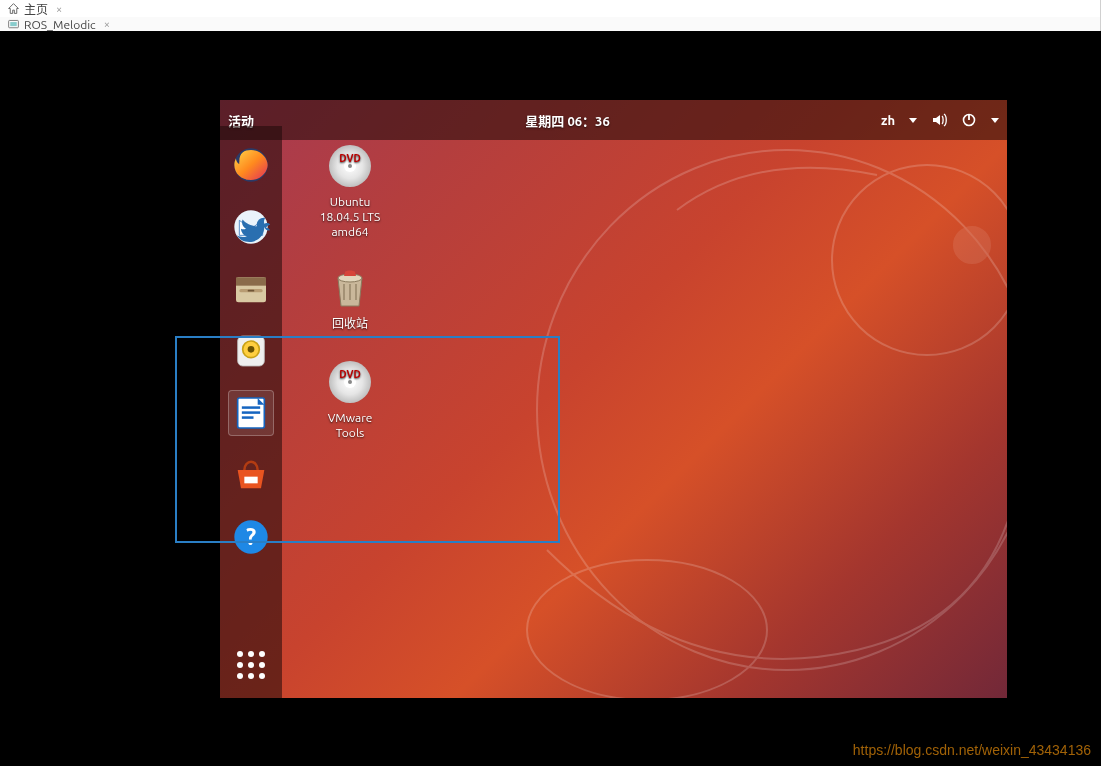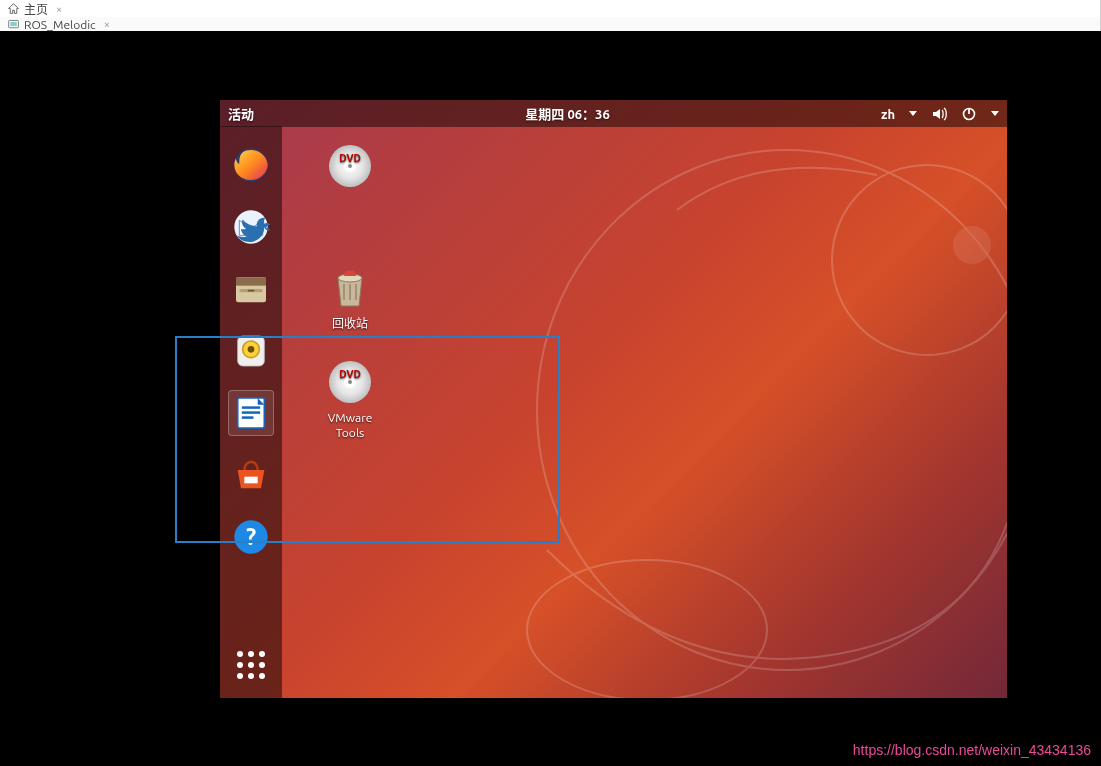--- a/index.html
+++ b/index.html
@@ -62,21 +62,21 @@
     right: -60px; top: 30px;
     width: 640px; height: 600px;
     opacity: 0.18;
     pointer-events: none;
   }
 
   
   .topbar {
     position: absolute;
     top: 0; left: 0; right: 0;
-    height: 27px;
+    height: 40px;
     background: rgba(30,10,10,0.55);
     color: #fff;
     font-size: 13px;
     display: flex;
     align-items: center;
     padding: 0 8px;
   }
   .topbar .activities { font-weight: bold; text-shadow: 0 1px 2px rgba(0,0,0,.6); cursor:pointer;}
   .topbar .spacer { flex: 1; }
   .topbar .clock { font-weight:bold; text-shadow: 0 1px 2px rgba(0,0,0,.6); white-space: pre; text-align: center;}
@@ -144,21 +144,21 @@
     width: 385px;
     height: 207px;
     pointer-events:none;
   }
 
   
   .watermark {
     position:absolute;
     right: 10px;
     bottom: 8px;
-    color: #ec4899;
+    color: #a16207;
     font-size: 14px;
     font-family: Arial, sans-serif;
   }
 
   .svgicon { width:40px; height:40px; }
 </style>
 </head>
 <body>
 
 <div class="tab-strip">
@@ -306,20 +306,21 @@
             <text x="24" y="20" text-anchor="middle" font-size="10" font-weight="bold" fill="#b00">DVD</text>
             <defs>
               <radialGradient id="disc">
                 <stop offset="0" stop-color="#fff"></stop>
                 <stop offset=".6" stop-color="#e5e5e5"></stop>
                 <stop offset="1" stop-color="#bfbfbf"></stop>
               </radialGradient>
             </defs>
           </svg>
       </div>
+      <div class="label">Ubuntu<br>18.04.5 LTS<br>amd64</div>
     </div>
 
     <div class="dicon" style="left:22px; top:138px;">
       <div class="ico">
         <svg width="48" height="48" viewBox="0 0 48 48">
             <path d="M12 14h24l-3 28H15z" fill="#c9b79a" stroke="#8a7a5e"></path>
             <ellipse cx="24" cy="14" rx="12" ry="4" fill="#e2d6bc" stroke="#8a7a5e"></ellipse>
             <path d="M18 20v16M24 20v16M30 20v16" stroke="#8a7a5e" stroke-width="1.2"></path>
             <path d="M19 8c1-2 9-2 10 0l1 4H18z" fill="#d6453a"></path>
           </svg>

